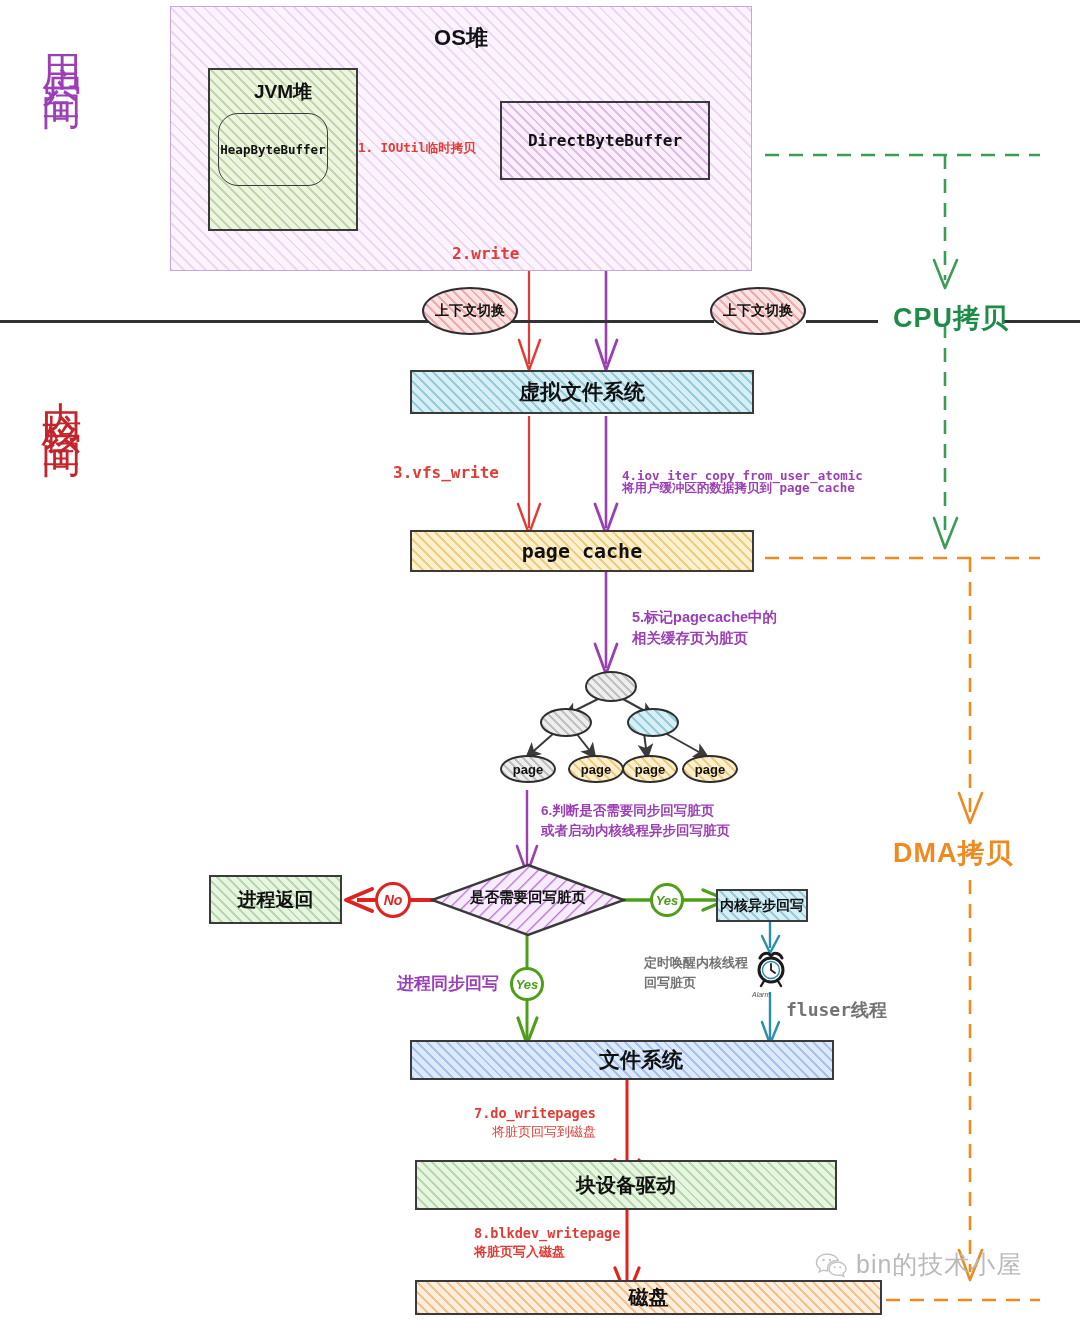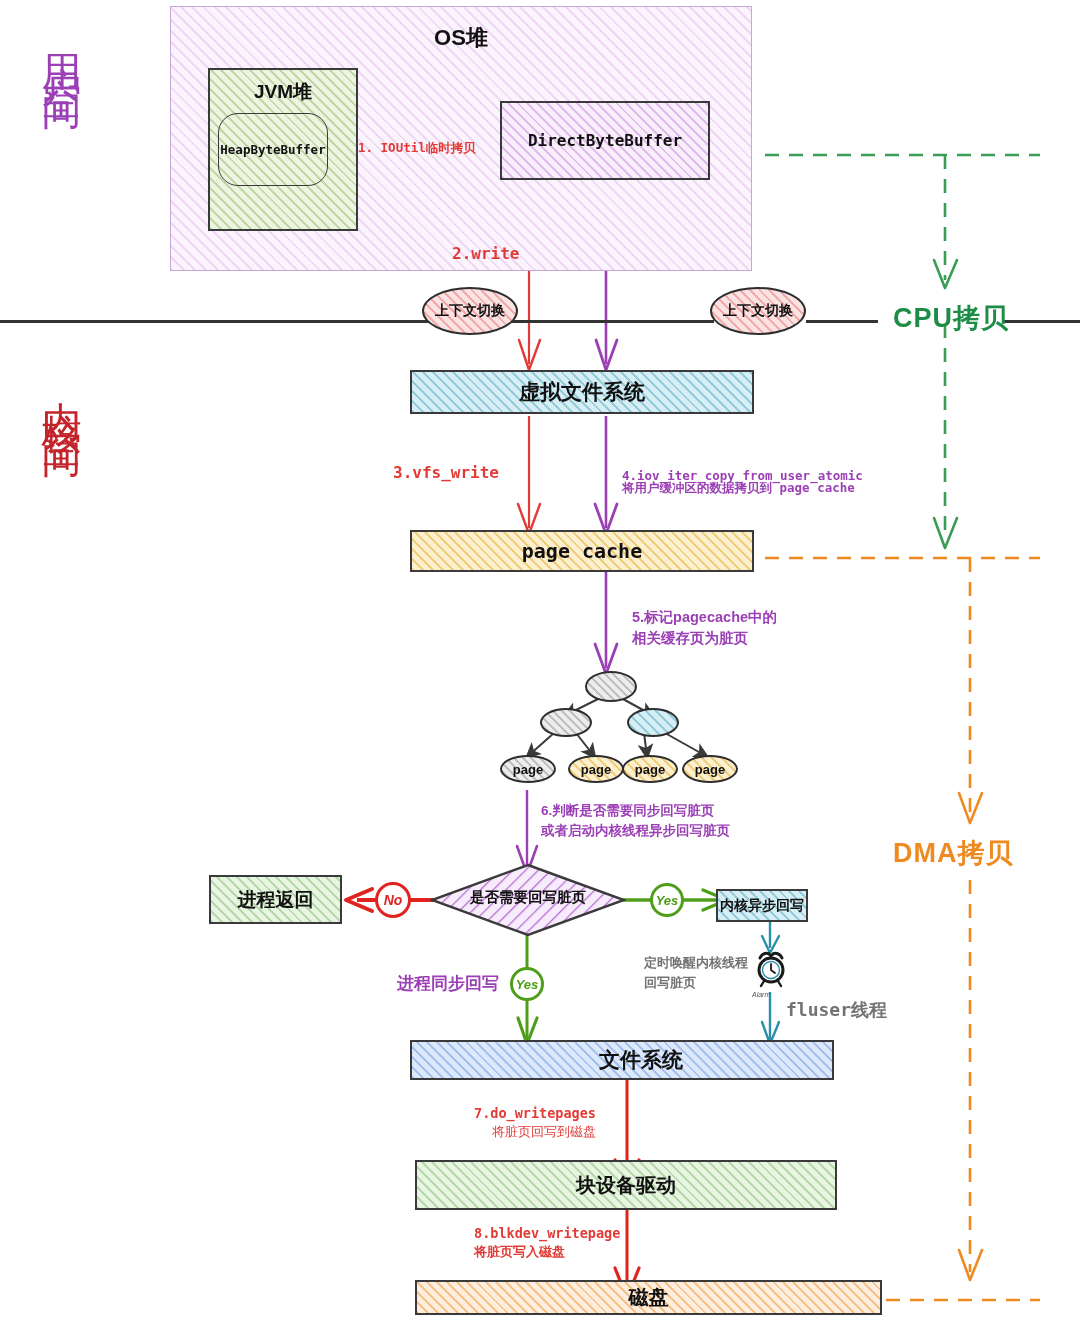--- a/index.html
+++ b/index.html
@@ -340,14 +340,32 @@
   <div class="cap cap-red mono" style="left:474px;top:1224px;font-size:13.5px;font-weight:bold;">8.blkdev_writepage</div>
   <div class="cap cap-red" style="left:474px;top:1243px;font-size:13px;font-weight:bold;">将脏页写入磁盘</div>
 
   <div class="box h-orange" style="left:415px;top:1280px;width:467px;height:35px;">
     <span class="lbl" style="font-size:20px;">磁盘</span>
   </div>
 
   <div class="cap cap-green" style="left:893px;top:300px;font-size:27px;font-weight:bold;letter-spacing:1px;">CPU拷贝</div>
   <div class="cap cap-orange" style="left:893px;top:835px;font-size:27px;font-weight:bold;letter-spacing:1px;">DMA拷贝</div>
 
+  <div class="wm" style="left:815px;top:1248px;">
+    <span>
+      <svg width="34" height="28" viewBox="0 0 34 28">
+        <path d="M12,3 C6,3 1.5,6.8 1.5,11.4 C1.5,14 2.9,16.3 5.2,17.8 L4.2,21 L7.9,19.2
+                 C9.2,19.6 10.6,19.8 12,19.8 C12.3,19.8 12.6,19.8 12.9,19.8
+                 C12.6,19 12.5,18.2 12.5,17.4 C12.5,12.9 16.9,9.3 22.3,9.3
+                 C22.6,9.3 22.9,9.3 23.2,9.3 C22.3,5.7 17.6,3 12,3 Z" fill="none" stroke="#c2c2c2" stroke-width="1.4"></path>
+        <circle cx="8.6" cy="9" r="1.2" fill="#c2c2c2"></circle>
+        <circle cx="15" cy="9" r="1.2" fill="#c2c2c2"></circle>
+        <path d="M22.4,11 C17.8,11 14.1,14 14.1,17.7 C14.1,21.4 17.8,24.4 22.4,24.4
+                 C23.5,24.4 24.6,24.2 25.6,23.9 L28.8,25.4 L28,22.7
+                 C30,21.4 31,19.7 31,17.7 C31,14 27.1,11 22.4,11 Z" fill="none" stroke="#c2c2c2" stroke-width="1.4"></path>
+        <circle cx="19.6" cy="16.3" r="1" fill="#c2c2c2"></circle>
+        <circle cx="25.2" cy="16.3" r="1" fill="#c2c2c2"></circle>
+      </svg>
+    </span>
+    <span>bin的技术小屋</span>
+  </div>
 
 </div>
 
 </body></html>

